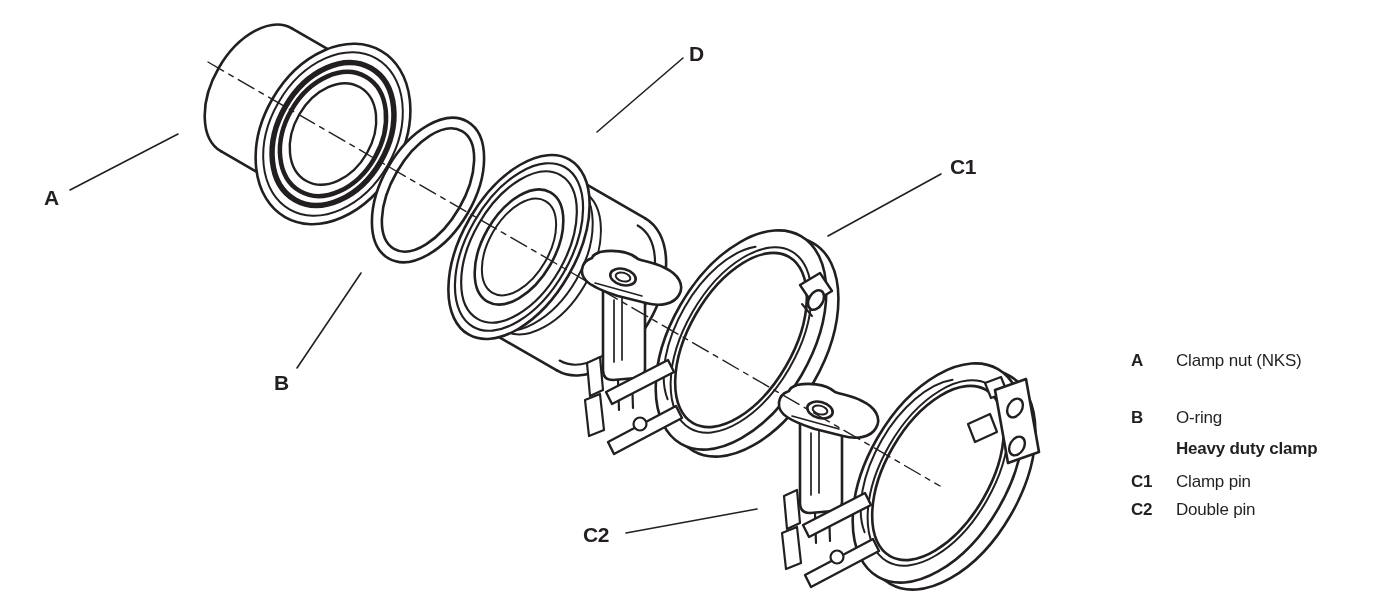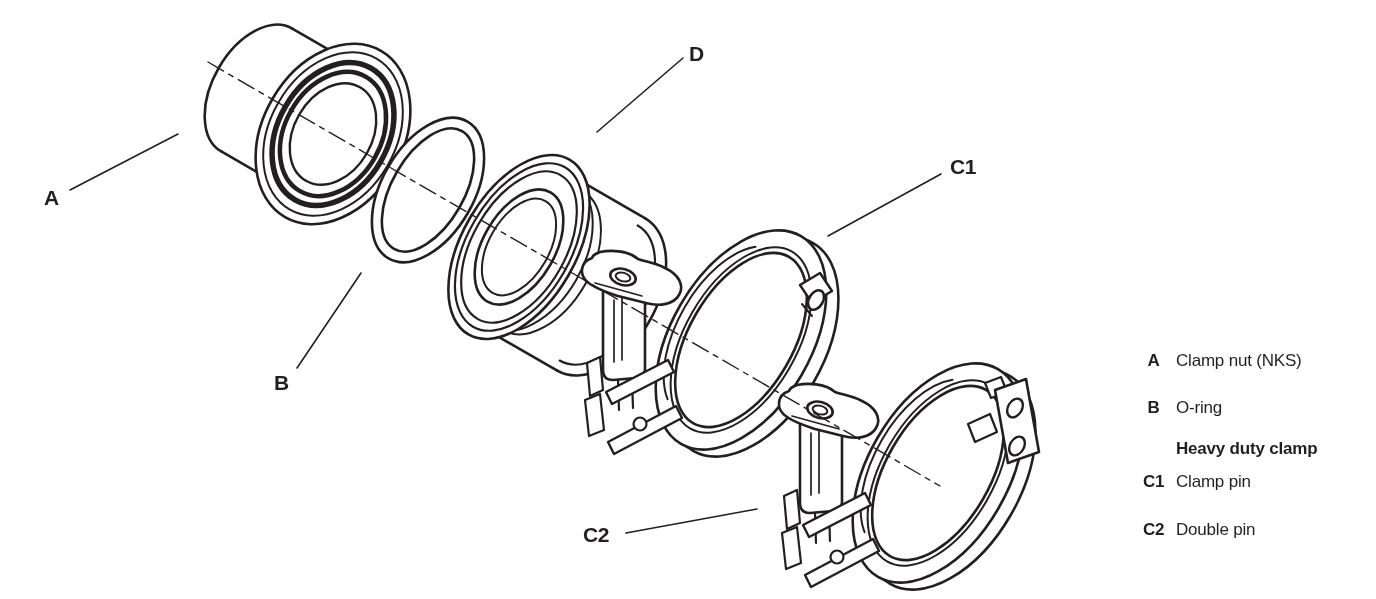--- a/index.html
+++ b/index.html
@@ -3,21 +3,21 @@
 <meta charset="utf-8">
 <style>
   :root { --ink: #231f20; --paper: #ffffff; }
   * { margin: 0; padding: 0; box-sizing: border-box; }
   html, body { width: 1376px; height: 599px; background: var(--paper); overflow: hidden; }
   body { font-family: "Liberation Sans", "DejaVu Sans", sans-serif; color: var(--ink); }
   .stage { position: relative; width: 1376px; height: 599px; background: var(--paper); }
   .diagram-svg { position: absolute; left: 0; top: 0; width: 1376px; height: 599px; color: var(--ink); }
   .callout { position: absolute; font-weight: bold; font-size: 21px; letter-spacing: -0.3px; color: var(--ink); line-height: 1; }
   .legend { position: absolute; left: 0; top: 0; width: 100%; height: 100%; }
-  .legend-row { position: absolute; left: 1131px; white-space: nowrap; font-size: 17px; line-height: 20px; color: var(--ink); text-align: center; }
+  .legend-row { position: absolute; left: 1131px; white-space: nowrap; font-size: 17px; line-height: 20px; color: var(--ink); }
   .legend-key { display: inline-block; width: 45px; font-weight: bold; letter-spacing: -0.3px; }
   .legend-label { letter-spacing: -0.2px; }
 </style>
 </head>
 <body>
 
 <div class="stage">
 
   <svg class="diagram-svg" viewBox="0 0 1376 599" aria-hidden="true">
     <defs>
@@ -117,27 +117,27 @@
   <div class="callout" style="left:44px;  top:187px;">A</div>
   <div class="callout" style="left:274px; top:372px;">B</div>
   <div class="callout" style="left:689px; top:43px;">D</div>
   <div class="callout" style="left:950px; top:156px;">C1</div>
   <div class="callout" style="left:583px; top:524px;">C2</div>
 
   <div class="legend">
     <div class="legend-row" style="top:351px;">
       <span class="legend-key">A</span><span class="legend-label">Clamp nut (NKS)</span>
     </div>
-    <div class="legend-row" style="top:398px;">
+    <div class="legend-row" style="top:408px;">
       <span class="legend-key">B</span><span class="legend-label">O-ring</span>
     </div>
     <div class="legend-row" style="top:439px;font-weight:bold;">
       <span class="legend-key"></span><span class="legend-label">Heavy duty clamp</span>
     </div>
     <div class="legend-row" style="top:472px;">
       <span class="legend-key">C1</span><span class="legend-label">Clamp pin</span>
     </div>
-    <div class="legend-row" style="top:520px;">
+    <div class="legend-row" style="top:500px;">
       <span class="legend-key">C2</span><span class="legend-label">Double pin</span>
     </div>
   </div>
 
 </div>
 
 </body></html>

